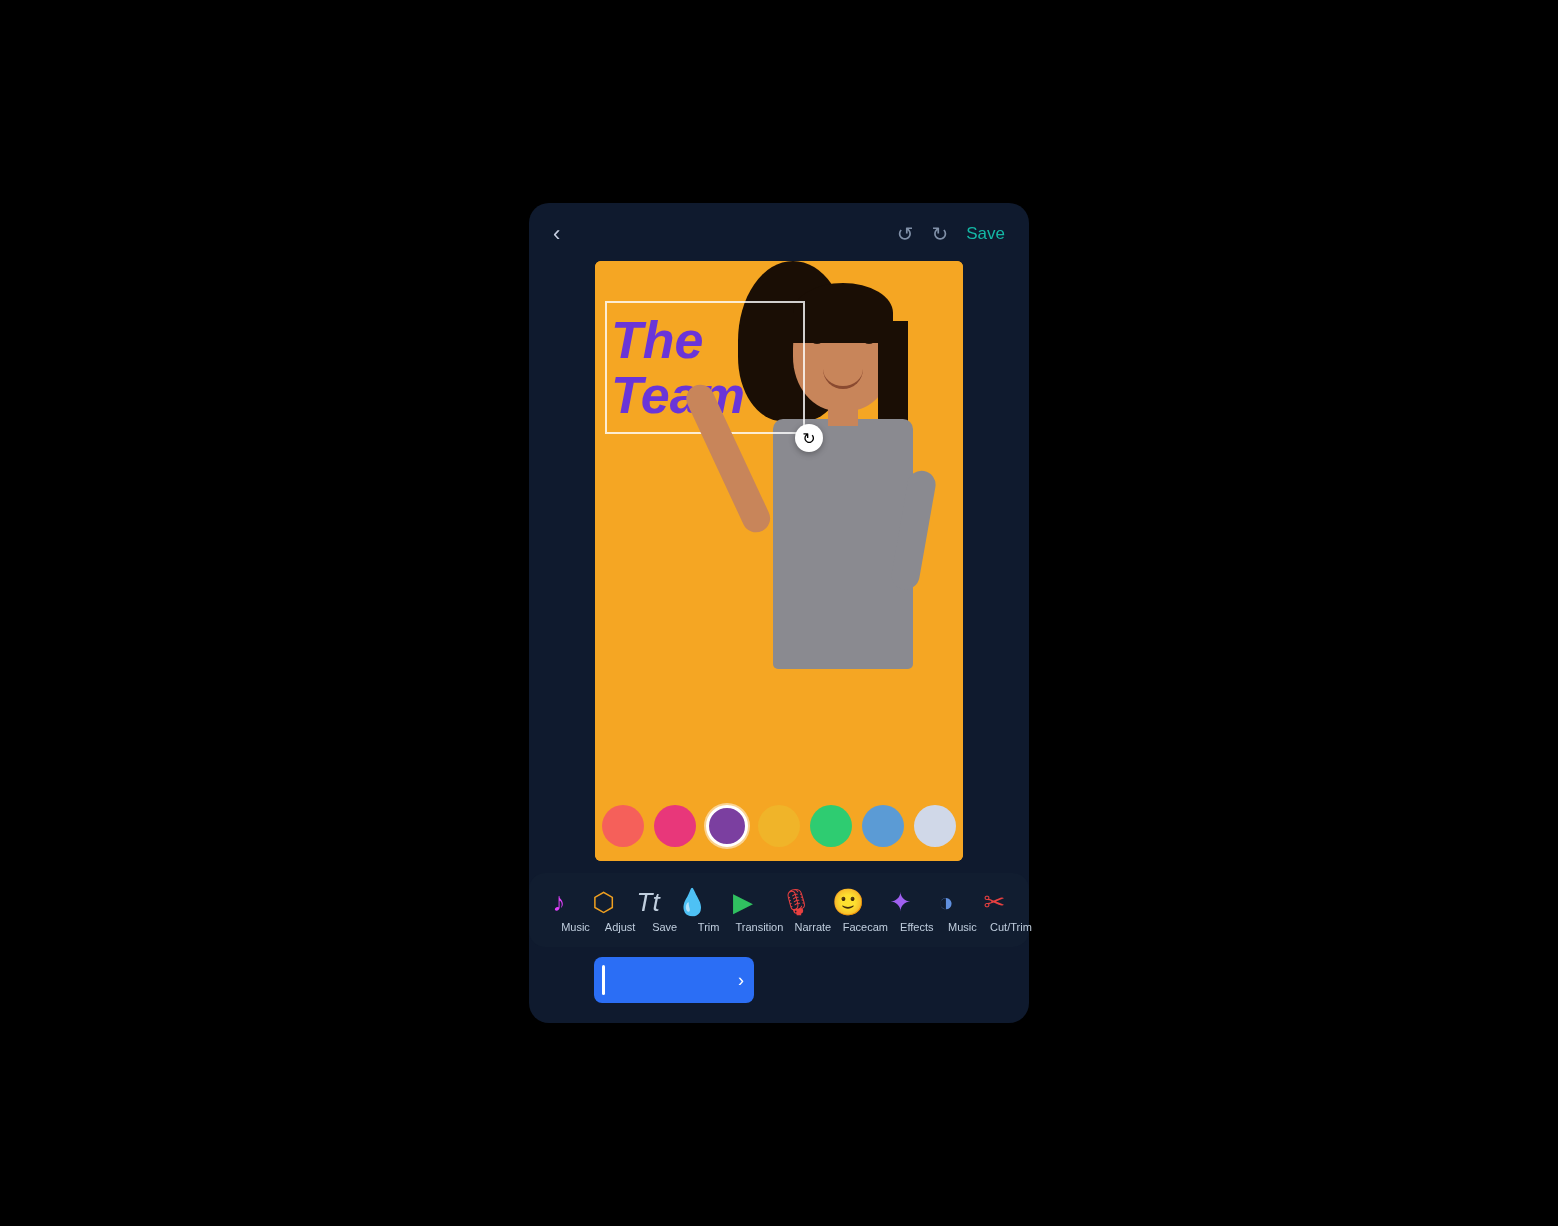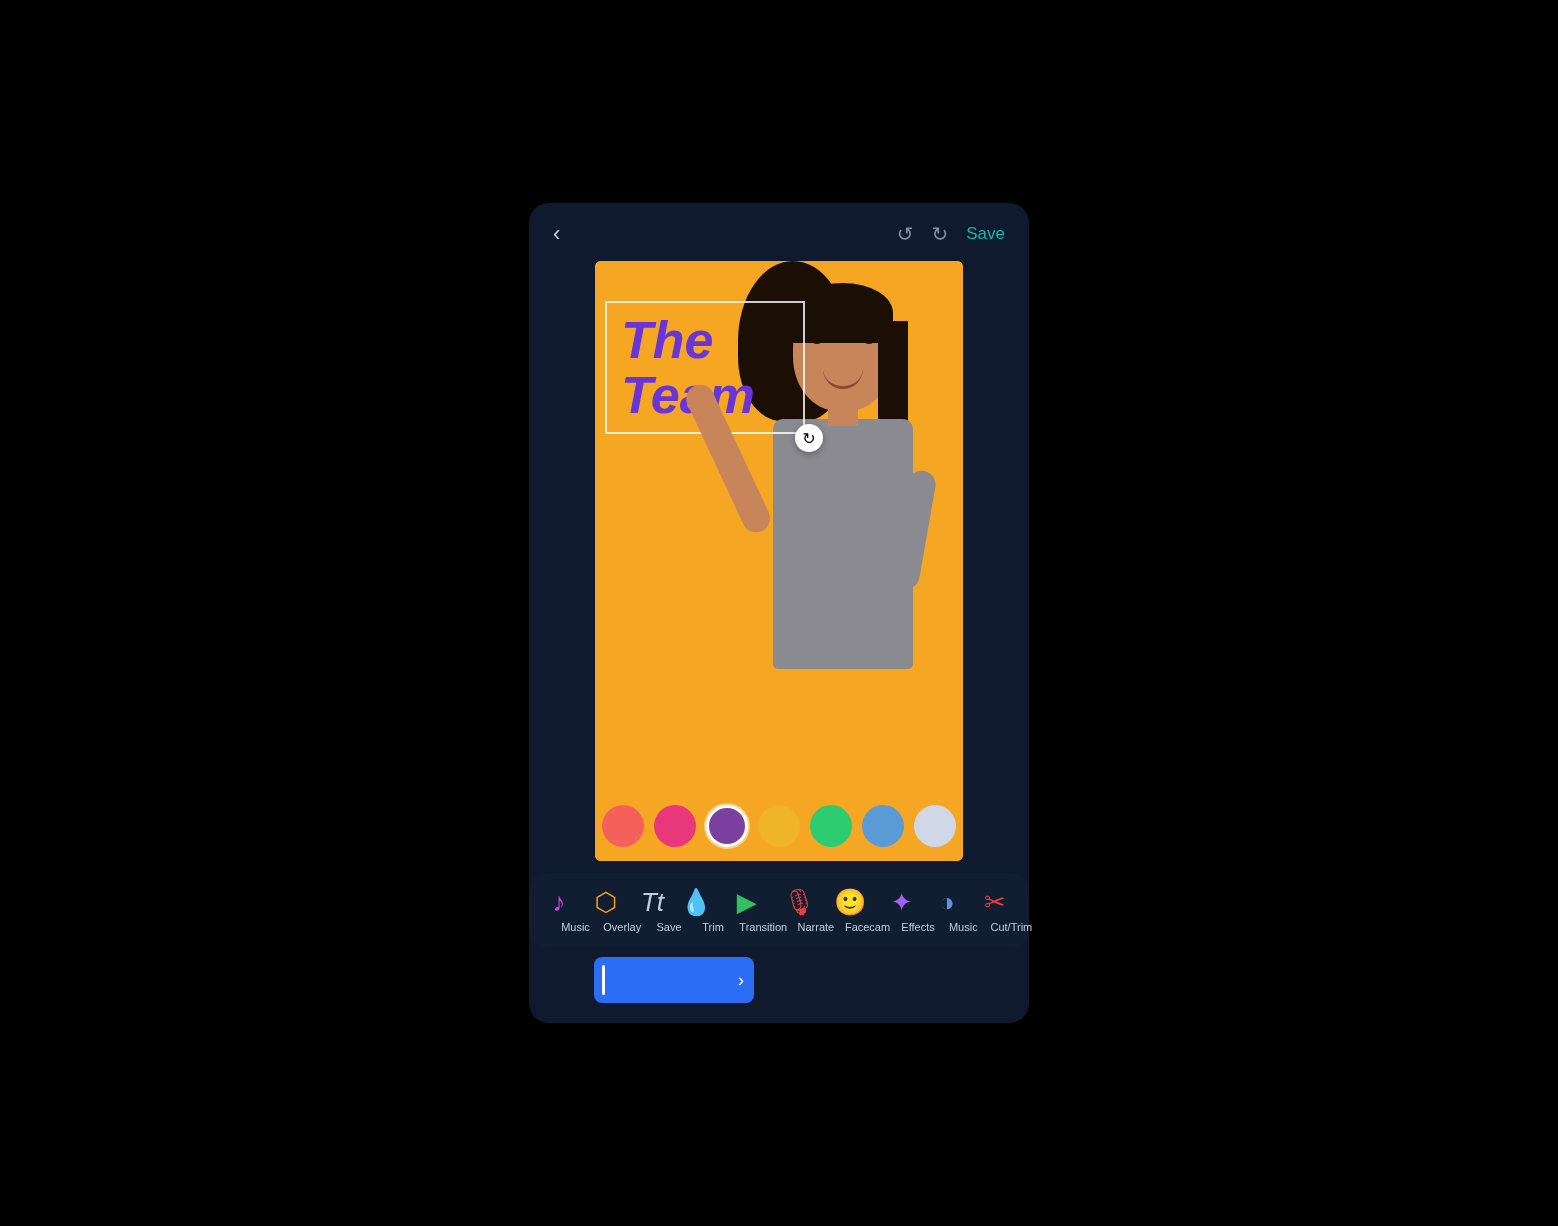--- a/index.html
+++ b/index.html
@@ -80,21 +80,21 @@
       align-items: flex-start;
       justify-content: flex-start;
     }
 
     
     .text-overlay {
       position: absolute;
       top: 40px;
       left: 10px;
       border: 2px solid rgba(255,255,255,0.8);
-      padding: 10px 14px;
+      padding: 10px 4px;
       width: 200px;
     }
 
     .overlay-text {
       font-size: 52px;
       font-weight: 800;
       color: #6a35d8;
       line-height: 1.05;
       font-style: italic;
     }
@@ -422,21 +422,21 @@
     </div>
   </div>
 
   <div class="toolbar">
     <div class="tool-item">
       <span class="tool-icon icon-music">♪</span>
       <span class="tool-label">Music</span>
     </div>
     <div class="tool-item">
       <span class="tool-icon icon-overlay">⬡</span>
-      <span class="tool-label">Overlay</span>
+      <span class="tool-label">Adjust</span>
     </div>
     <div class="tool-item">
       <span class="tool-icon icon-text" style="font-size:26px;font-style:italic;">Tt</span>
       <span class="tool-label">Save</span>
     </div>
     <div class="tool-item">
       <span class="tool-icon icon-blur">💧</span>
       <span class="tool-label">Trim</span>
     </div>
     <div class="tool-item">

